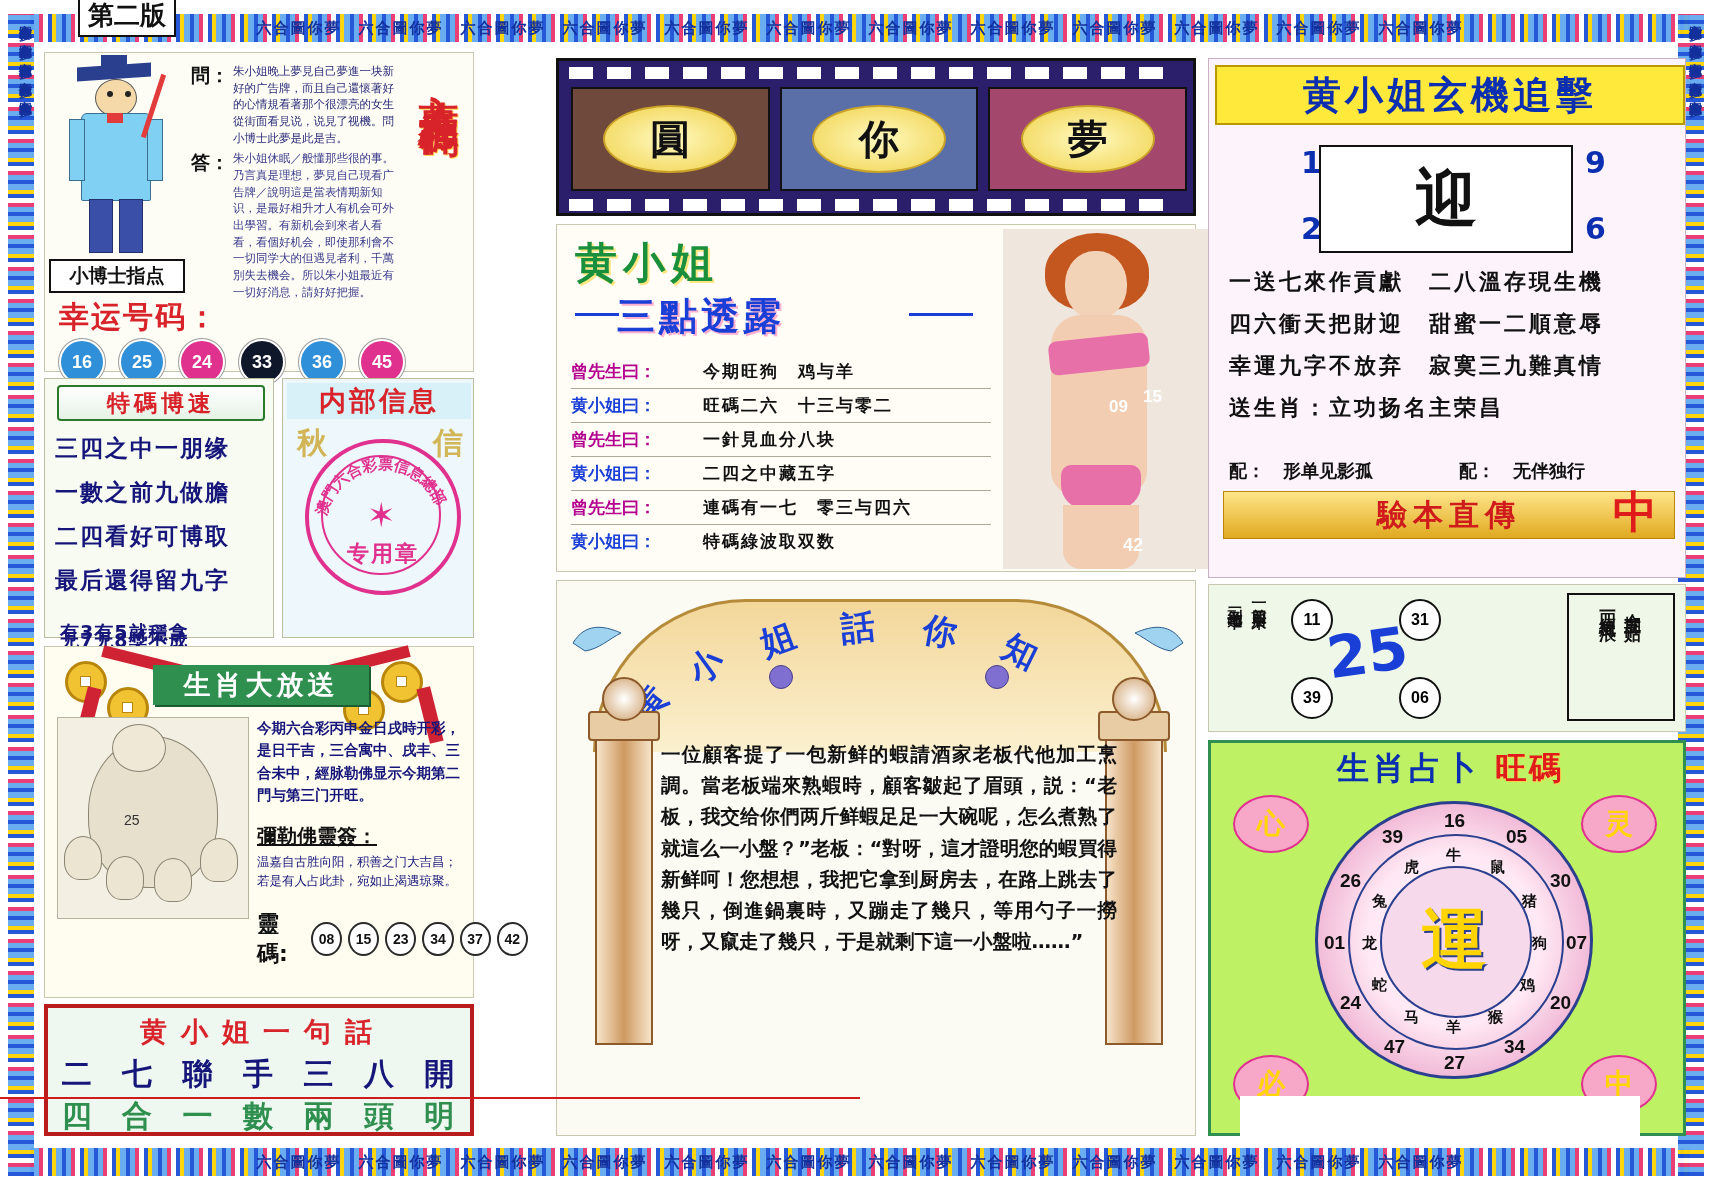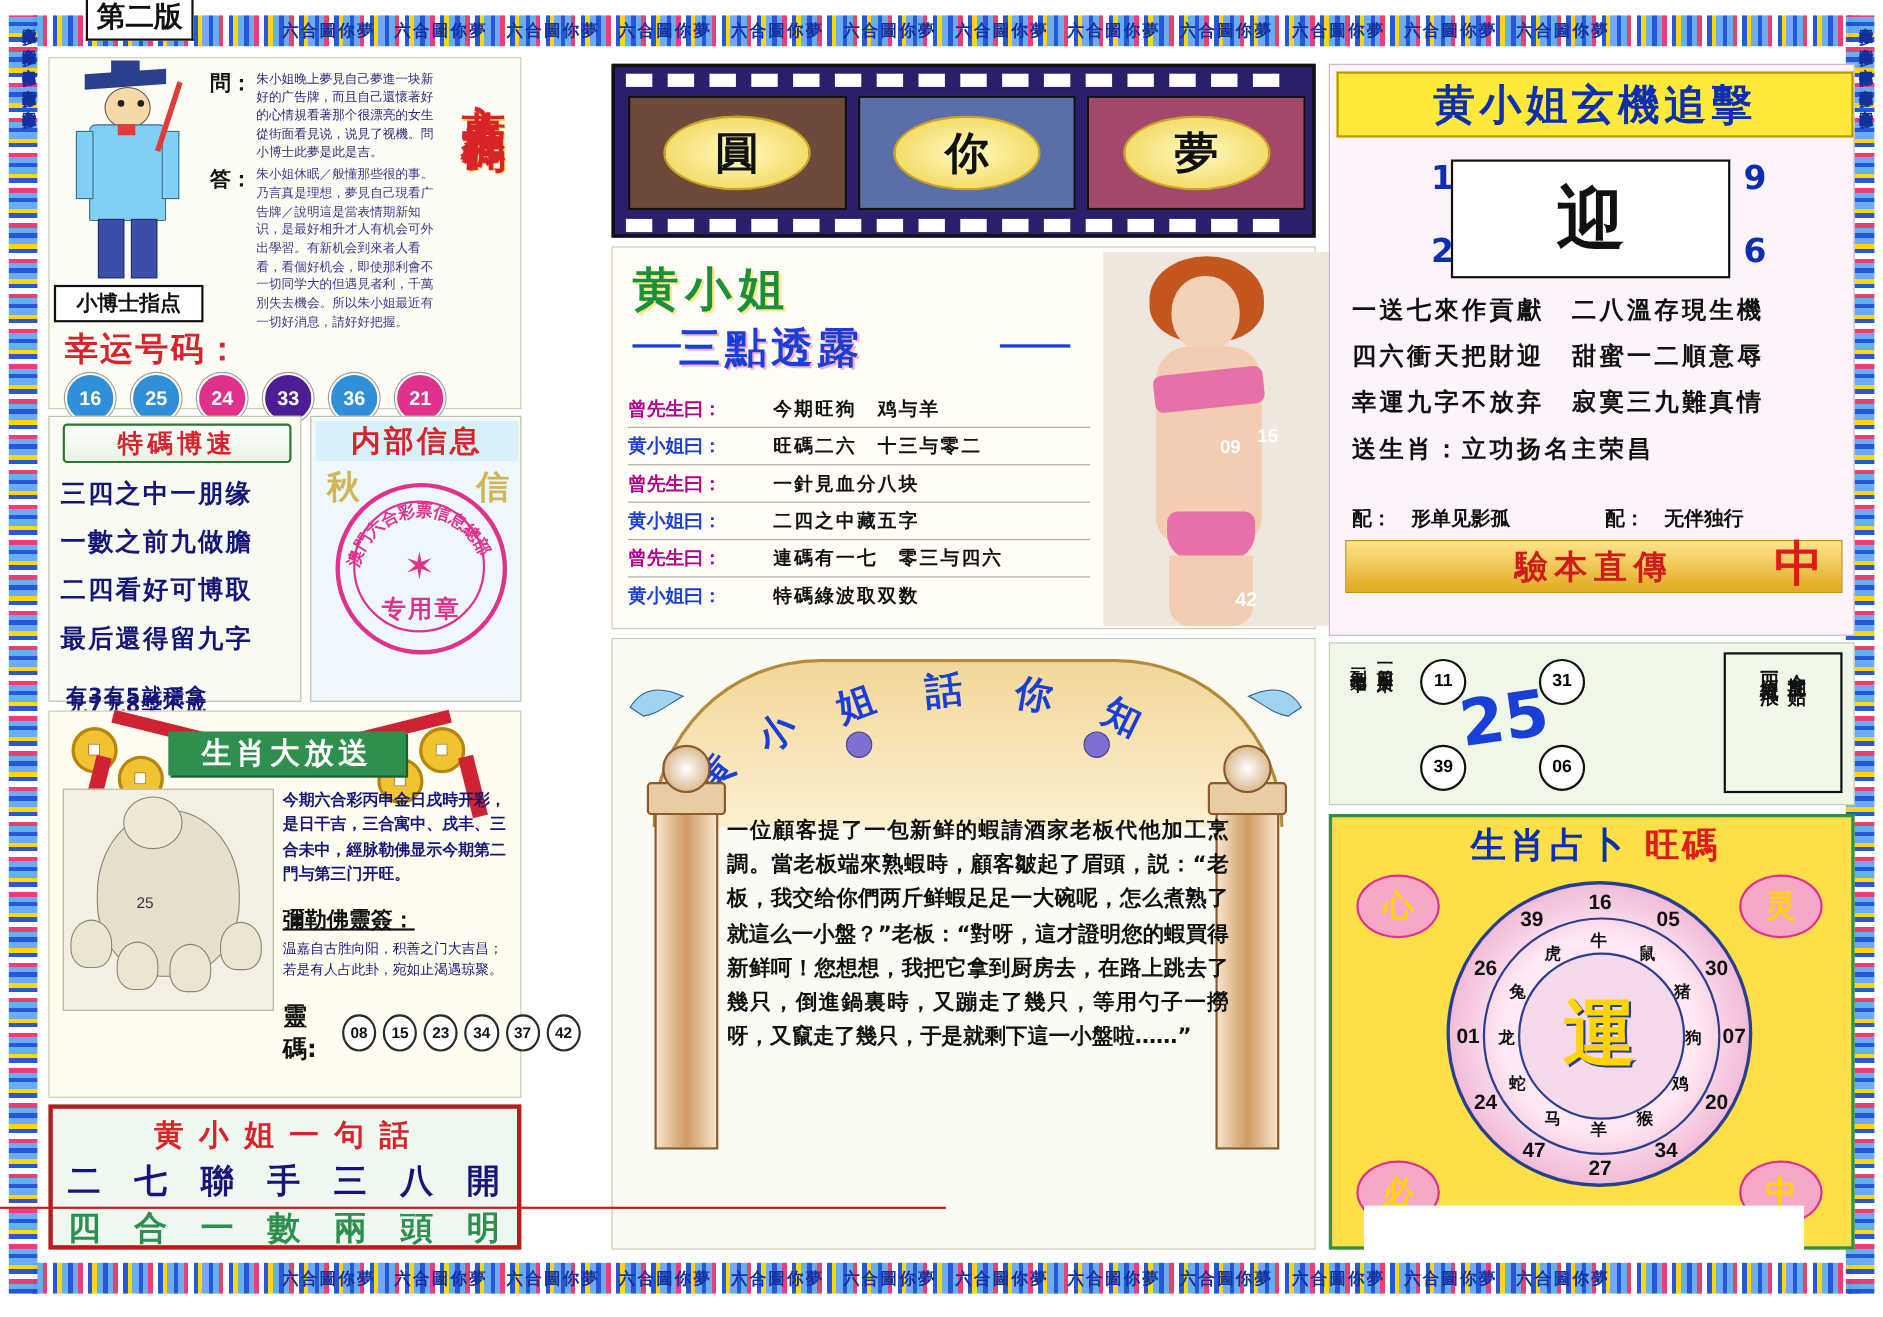--- a/index.html
+++ b/index.html
@@ -174,21 +174,21 @@
   .zhong{position:absolute;left:404px;top:424px;font-size:44px;font-weight:bold;color:#e01b1b;}
 
   #scratch-panel{left:1208px;top:584px;width:478px;height:148px;background:#eef7e8;border:1px solid #c9c9b0;}
   .sc-col{position:absolute;top:10px;font-size:15px;font-weight:bold;color:#111;writing-mode:vertical-rl;text-orientation:upright;letter-spacing:2px;}
   .sc-ball{position:absolute;width:38px;height:38px;border-radius:50%;border:2px solid #111;background:#fff;
     display:flex;align-items:center;justify-content:center;font-size:16px;font-weight:bold;}
   .sc-big{position:absolute;font-size:58px;font-weight:bold;color:#1a3fd6;}
   .sc-right{position:absolute;right:10px;top:8px;width:108px;height:128px;border:2px solid #111;display:flex;justify-content:center;gap:2px;padding:4px;box-sizing:border-box;}
   .sc-rcol{font-size:17px;font-weight:bold;color:#111;writing-mode:vertical-rl;text-orientation:upright;letter-spacing:3px;}
 
-  #wheel-panel{left:1208px;top:740px;width:478px;height:396px;background:#fde047;border:3px solid #2e8f4f;}
+  #wheel-panel{left:1208px;top:740px;width:478px;height:396px;background:#bef264;border:3px solid #2e8f4f;}
   #wheel-title{position:absolute;left:14px;top:6px;width:450px;height:40px;display:flex;align-items:center;justify-content:center;gap:14px;}
   .wt1{font-size:32px;font-weight:bold;color:#0b2fb0;letter-spacing:4px;}
   .wt2{font-size:32px;font-weight:bold;color:#e01b1b;letter-spacing:2px;text-shadow:1px 1px 0 #ffd24d;}
   .corner-word{position:absolute;width:72px;height:54px;border-radius:50%;background:#f7a8c8;border:2px solid #e0318f;
     display:flex;align-items:center;justify-content:center;font-size:28px;font-weight:bold;color:#ffd400;}
   .wheel{position:absolute;left:104px;top:58px;width:272px;height:272px;border-radius:50%;
     background:radial-gradient(#ffe9f4 45%,#f2bcd8 70%,#dfe9f7 100%);border:3px solid #2b3f8f;}
   .wheel-r2{position:absolute;left:30px;top:30px;width:212px;height:212px;border-radius:50%;border:2px solid #2b3f8f;}
   .wheel-r3{position:absolute;left:62px;top:62px;width:148px;height:148px;border-radius:50%;border:2px solid #2b3f8f;background:#f6d9ea;}
   .wheel-center{position:absolute;left:86px;top:84px;width:100px;height:104px;display:flex;align-items:center;justify-content:center;
@@ -243,23 +243,23 @@
         <div class="qa-key cn">答：</div>
         <div class="qa-text ans cn">朱小姐休眠／般懂那些很的事。乃言真是理想，夢見自己現看广告牌／說明這是當表情期新知识，是最好相升才人有机会可外出學習。有新机会到來者人看看，看個好机会，即使那利會不一切同学大的但遇見者利，千萬別失去機会。所以朱小姐最近有一切好消息，請好好把握。</div>
       </div>
     </div>
 
     <div id="lucky-label" class="cn">幸运号码：</div>
     <div class="balls">
       <div class="ball" style="background:#2f8fd8">16</div>
       <div class="ball" style="background:#2f8fd8">25</div>
       <div class="ball" style="background:#e0318f">24</div>
-      <div class="ball" style="background:#4c1d95">33</div>
+      <div class="ball" style="background:#0f172a">33</div>
       <div class="ball" style="background:#2f8fd8">36</div>
-      <div class="ball" style="background:#e0318f">21</div>
+      <div class="ball" style="background:#e0318f">45</div>
     </div>
   </div>
 
   <div class="panel" id="special-panel">
     <div id="special-title" class="cn">特碼博速</div>
     <div class="sp-line cn" style="top:54px;">三四之中一朋缘</div>
     <div class="sp-line cn" style="top:98px;">一數之前九做膽</div>
     <div class="sp-line cn" style="top:142px;">二四看好可博取</div>
     <div class="sp-line cn" style="top:186px;">最后還得留九字</div>
   </div>

